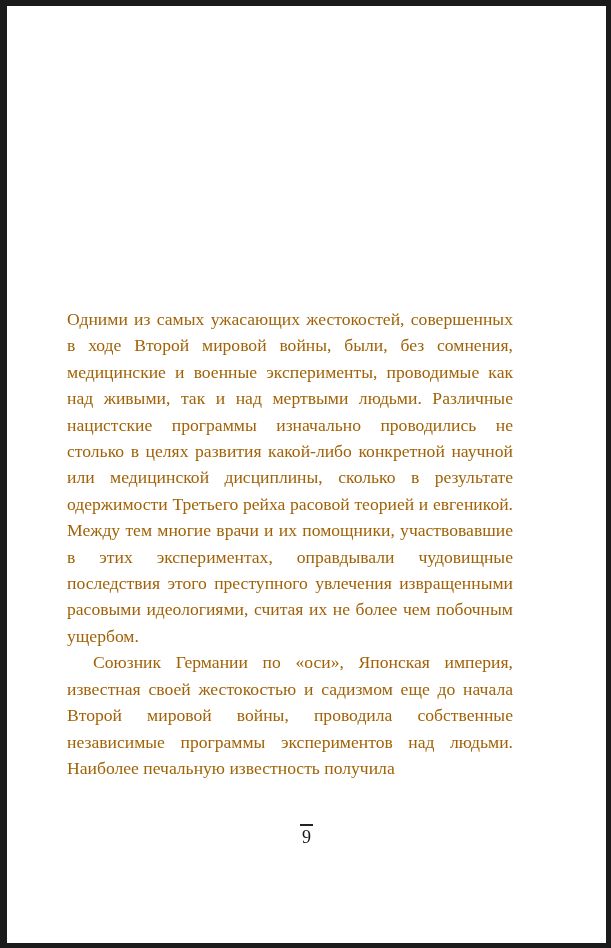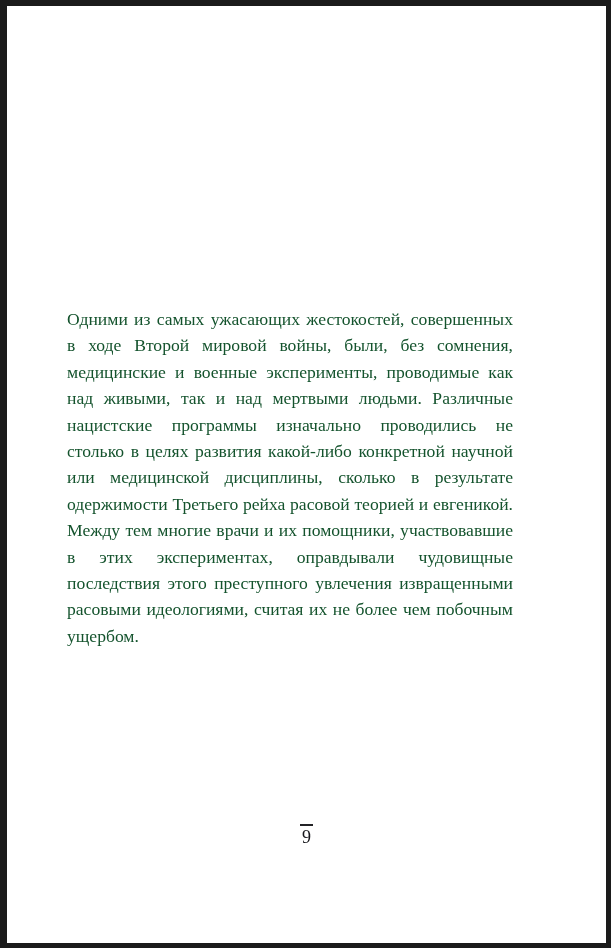--- a/index.html
+++ b/index.html
@@ -60,21 +60,21 @@
     position: absolute;
     left: 60px;
     top: 300px;
     width: 446px;
   }
 
   .para {
     margin: 0;
     font-size: 17.6px;
     line-height: 26.4px;
-    color: #14532d;
+    color: #a16207;
     text-align: justify;
     text-justify: inter-word;
     hyphens: manual;
     -webkit-hyphens: manual;
   }
 
   .para.indent {
     text-indent: 26px;
   }
 
@@ -102,20 +102,21 @@
 </style>
 </head>
 <body>
 
 <div class="screenshot">
   <div class="page">
 
 
     <div class="textblock">
       <p class="para">Одними из самых ужасающих жестокостей, совершенных в ходе Второй мировой войны, были, без сомнения, медицинские и военные эксперименты, проводимые как над живыми, так и над мертвыми людьми. Различные нацистские программы изначально проводились не столько в целях развития какой-либо конкретной научной или медицинской дисциплины, сколько в результате одержимости Третьего рейха расовой теорией и евгеникой. Между тем многие врачи и их помощники, участвовавшие в этих экспериментах, оправдывали чудовищные последствия этого преступного увлечения извращенными расовыми идеологиями, считая их не более чем побочным ущербом.</p>
+      <p class="para indent">Союзник Германии по «оси», Японская империя, известная своей жестокостью и садизмом еще до начала Второй мировой войны, проводила собственные независимые программы экспериментов над людьми. Наиболее печальную известность получила</p>
     </div>
 
     <div class="folio">
       <div class="folio-bar"></div>
       <div class="folio-number">9</div>
     </div>
 
   </div>
 </div>
 

